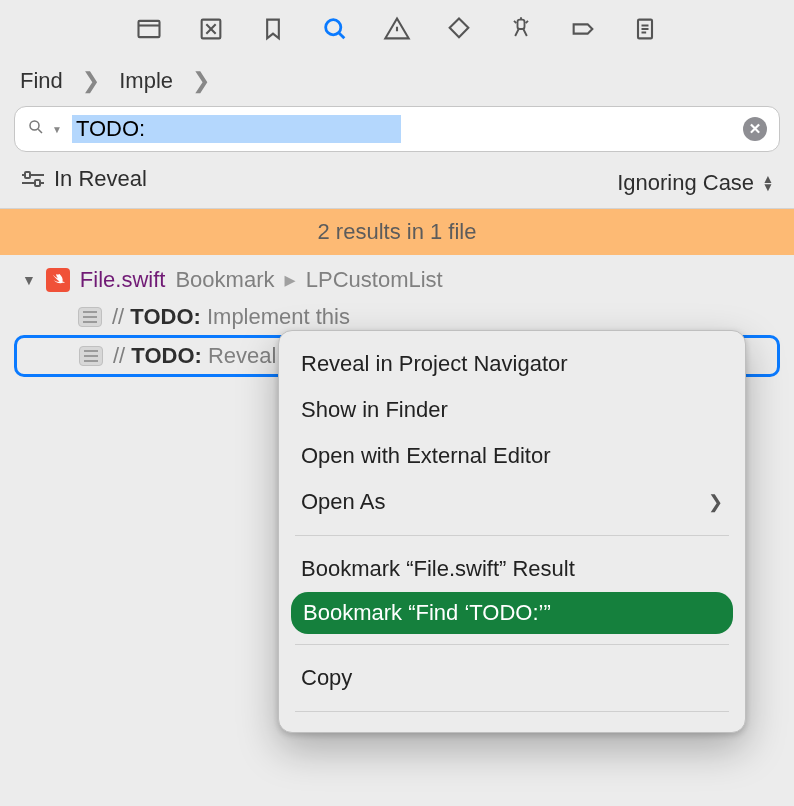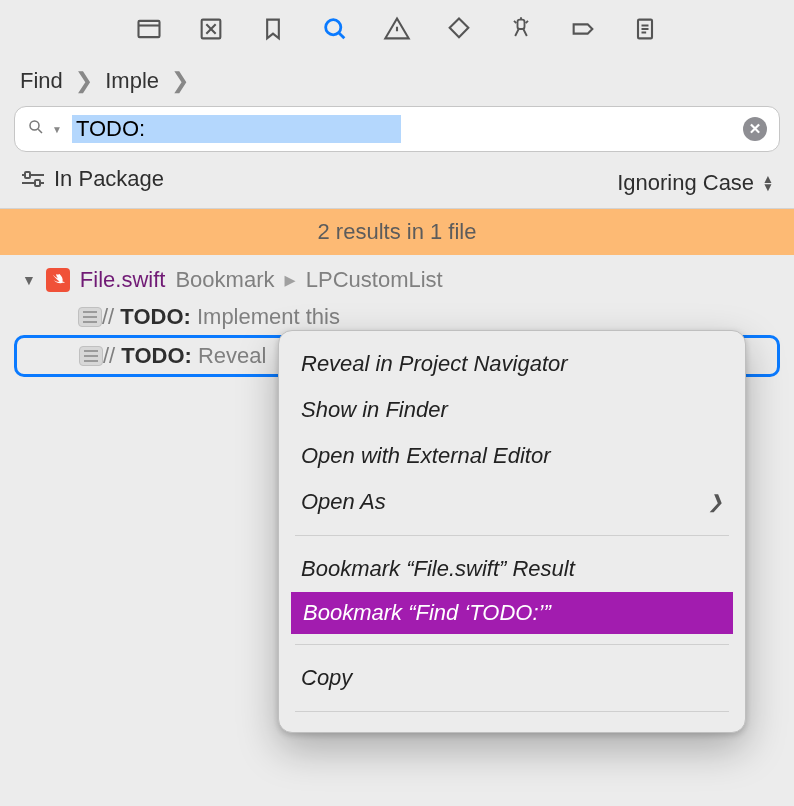--- a/index.html
+++ b/index.html
@@ -23,21 +23,21 @@
       width: 30px; height: 30px;
       display: flex; align-items: center; justify-content: center;
       color: #555;
     }
     .tb-icon svg { width: 28px; height: 28px; }
     .tb-icon.active { color: #0a7aff; }
 
     .breadcrumb {
       display: flex; 
       padding: 10px 20px 6px;
-      gap: 10px;
+      gap: 17px;
       font-size: 22px;
       color: #333;
     }
     .bc-sep { color: #888; margin: 0 2px; }
 
     .search-wrap {
       margin: 6px 14px 6px;
       background: #fff;
       border: 1px solid #c6c6c6;
       border-radius: 12px;
@@ -103,20 +103,21 @@
       display: flex; align-items: center; justify-content: center;
     }
     .swift-icon svg { width: 18px; height: 18px; }
     .file-name { font-weight: 400; color: #701a75;}
     .file-path { color: #808080; }
     .path-sep { color: #a0a0a0; margin: 0 4px;}
 
     .result-line {
       display: flex; align-items: center;
       padding: 5px 18px 5px 78px;
+      gap: 10px;
       font-size: 22px;
     }
     .result-line.selected {
       border: 3px solid #0a7aff;
       border-radius: 10px;
       margin: 0 14px;
       padding-left: 62px;
     }
     .line-icon {
       width: 24px; height: 20px; border-radius: 4px;
@@ -136,27 +137,27 @@
       background: #ececec;
       border: 1px solid #bfbfbf;
       border-radius: 14px;
       box-shadow: 0 16px 40px rgba(0,0,0,0.28), 0 2px 6px rgba(0,0,0,0.18);
       padding: 10px 0;
     }
     .menu-item {
       padding: 10px 22px;
       font-size: 22px;
       color: #222;
-      display: flex; align-items: center; font-style: italic;
+      display: flex; align-items: center;
     }
     .menu-item .mi-spacer { flex: 1; }
     .menu-item.highlight {
-      background: #a21caf;
+      background: #15803d;
       color: #fff;
-      border-radius: 0;
+      border-radius: 17px;
       margin: 0 12px;
       padding: 8px 12px;
     }
     .menu-sep {
       height: 1px; background: #cfcfcf;
       margin: 10px 16px;
     }
     .chev { color: #555; font-size: 18px;}
   </style>
 </head>
@@ -237,21 +238,21 @@
 </div>
 
 <div class="scope-row">
   <span class="scope-icon">
     <svg width="26" height="20" viewBox="0 0 26 20" fill="none" stroke="#555" stroke-width="2">
       <path d="M2 6h22M2 14h22"></path>
       <rect x="5" y="3" width="5" height="6" rx="1" fill="#ececec"></rect>
       <rect x="15" y="11" width="5" height="6" rx="1" fill="#ececec"></rect>
     </svg>
   </span>
-  <span>In Package</span>
+  <span>In Reveal</span>
   <span class="scope-spacer"></span>
   <span class="case-label">
     <span>Ignoring Case</span>
     <span class="updown">
         <span>▲</span>
         <span>▼</span>
       </span>
   </span>
 </div>
 

